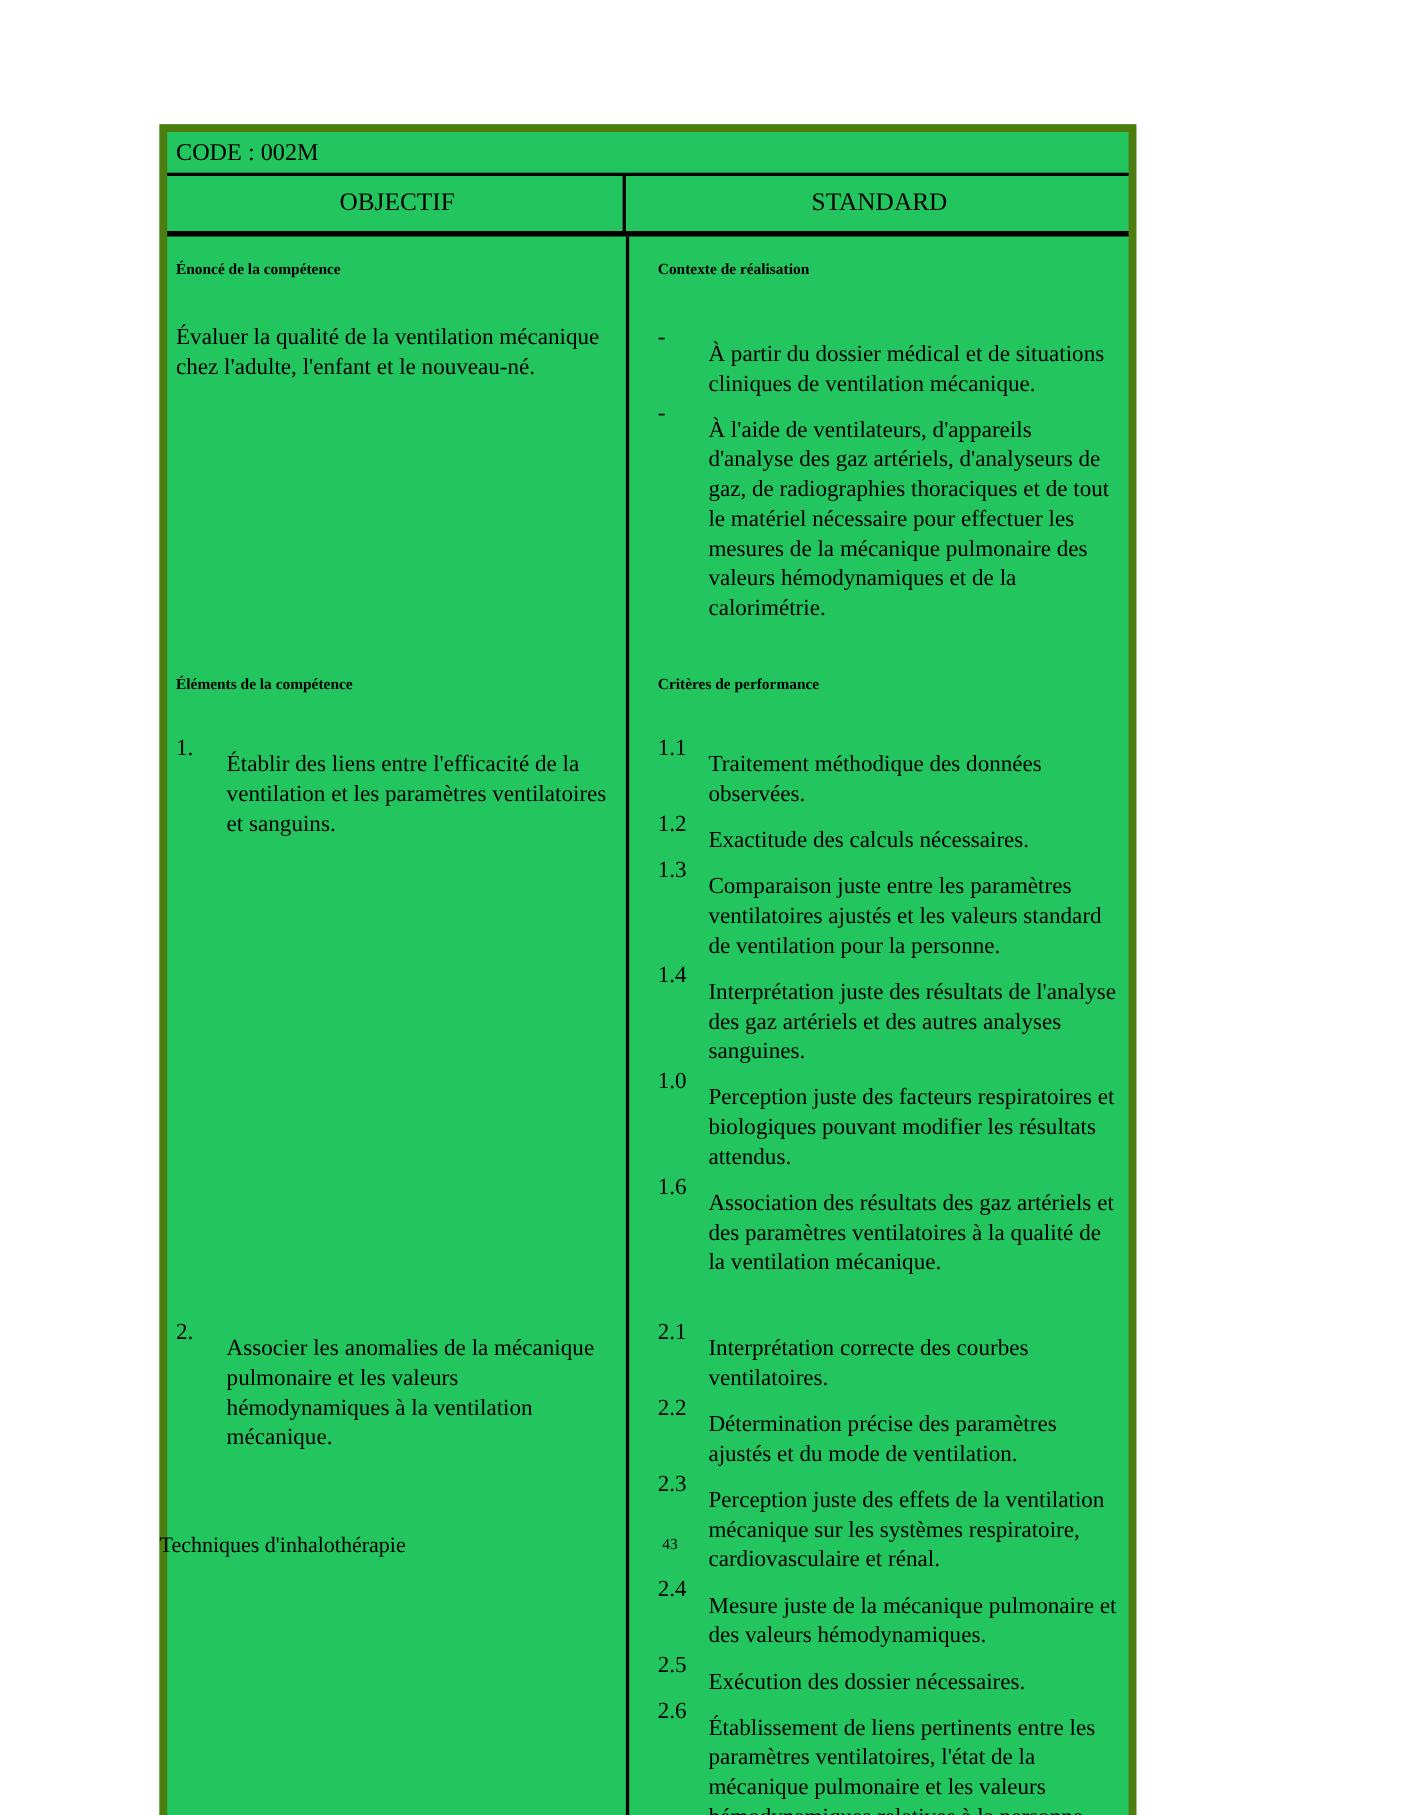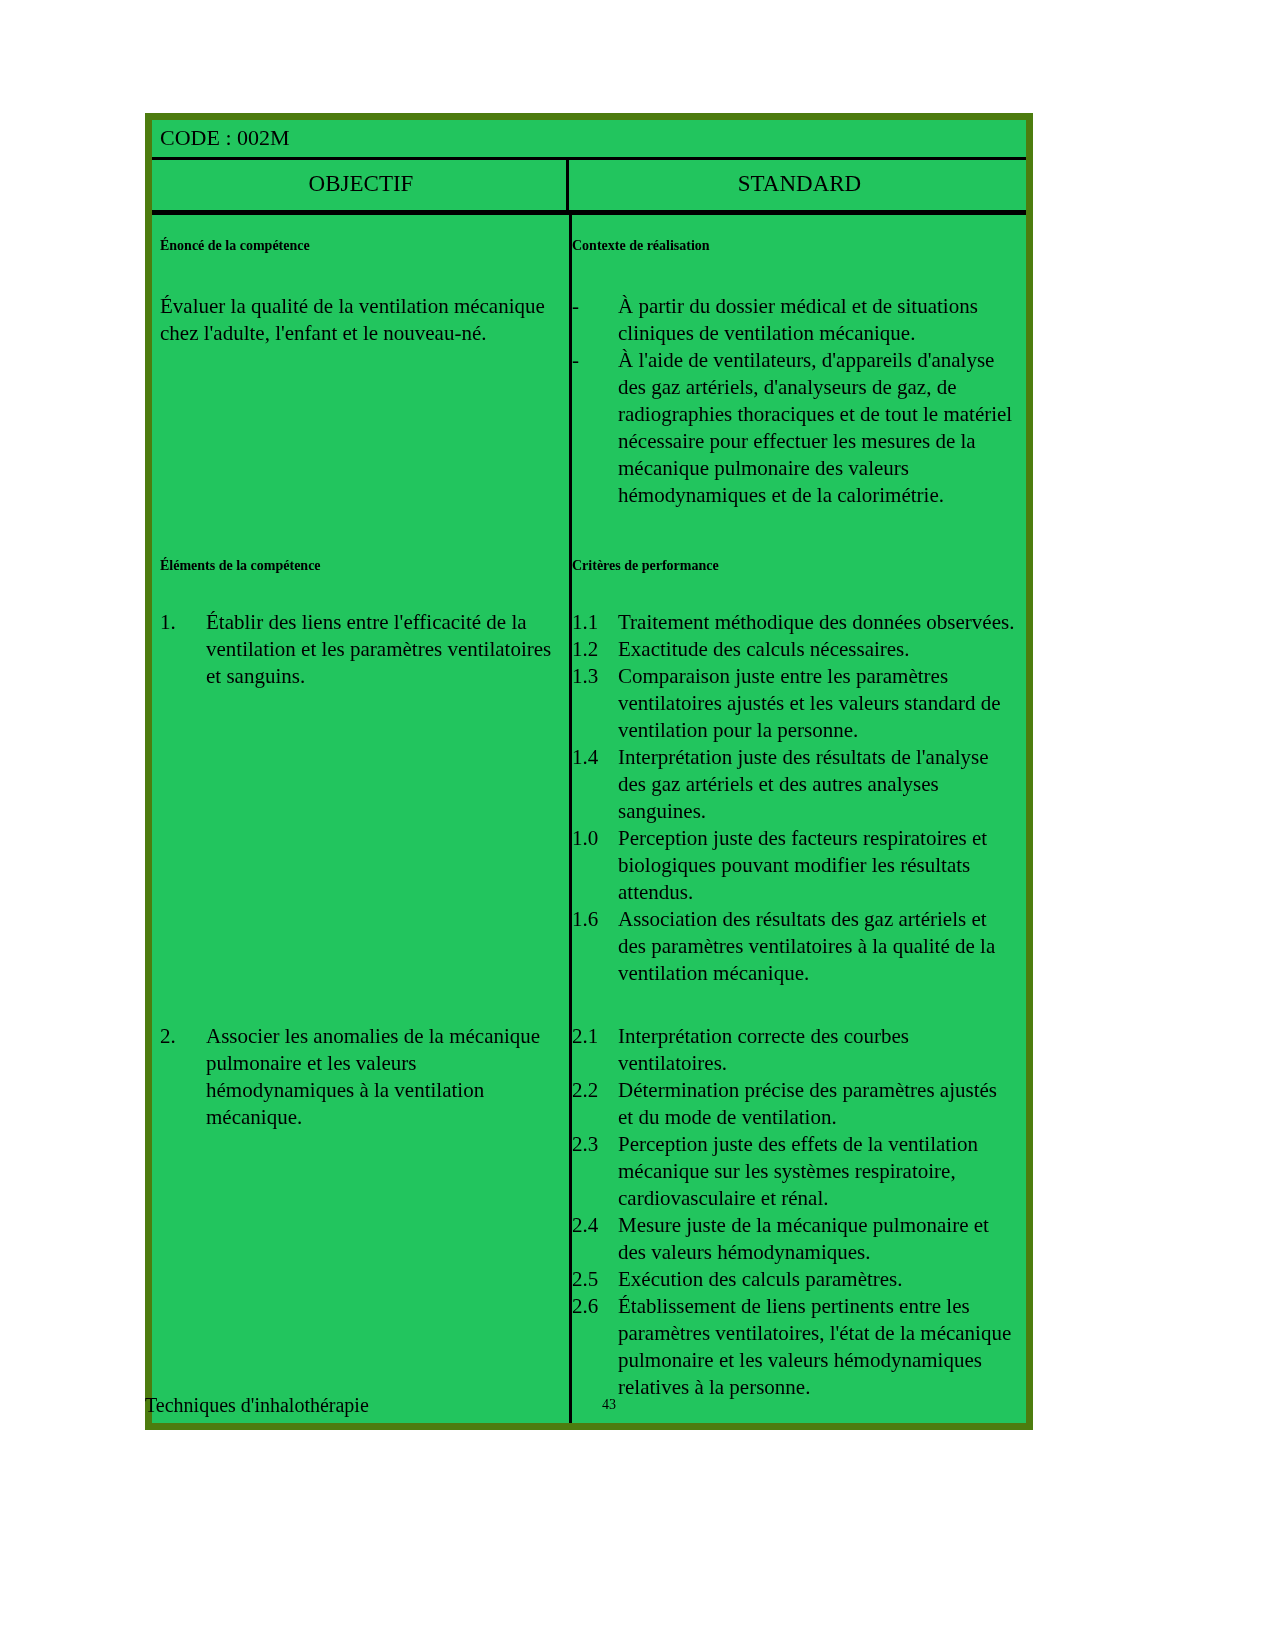--- a/index.html
+++ b/index.html
@@ -59,42 +59,42 @@
   .grid {
     display: grid;
     grid-template-columns: 417px 1fr;
   }
   .cell {
     box-sizing: border-box;
     font-size: 21px;
     line-height: 27px;
   }
   .cell.l { padding-left: 8px; padding-right: 10px; }
-  .cell.r { padding-left: 3px; padding-right: 10px; }
+  .cell.r { padding-left: 29px; padding-right: 10px; }
   .row-title { padding-top: 16px; padding-bottom: 32px; }
   .row-b { padding-bottom: 42px; }
   .row-title2 { padding-bottom: 28px; }
   .row-d { padding-bottom: 36px; }
   .row-e { padding-bottom: 22px; }
   .sec-title {
     margin: 0;
     font-size: 14px;
     font-weight: bold;
     line-height: 30px;
   }
   .para { margin: 0; }
   .item {
     display: flex;
     align-items: flex-start;
   }
   .item .num {
     flex: 0 0 46px;
     width: 46px;
   }
-  .item .txt { flex: 1 1 auto; }
+  .item .txt { flex: 1 1 auto; margin-top: 15px; }
   .footer {
     position: absolute;
     left: 145px;
     top: 1392px;
     width: 928px;
     font-size: 20px;
     line-height: 26px;
   }
   .footer .doc-title { position: absolute; left: 0; top: 0; }
   .footer .page-num {
@@ -206,21 +206,21 @@
           <div class="item">
             <span class="num">2.3</span>
             <span class="txt">Perception juste des effets de la ventilation mécanique sur les systèmes respiratoire, cardiovasculaire et rénal.</span>
           </div>
           <div class="item">
             <span class="num">2.4</span>
             <span class="txt">Mesure juste de la mécanique pulmonaire et des valeurs hémodynamiques.</span>
           </div>
           <div class="item">
             <span class="num">2.5</span>
-            <span class="txt">Exécution des calculs paramètres.</span>
+            <span class="txt">Exécution des dossier nécessaires.</span>
           </div>
           <div class="item">
             <span class="num">2.6</span>
             <span class="txt">Établissement de liens pertinents entre les paramètres ventilatoires, l'état de la mécanique pulmonaire et les valeurs hémodynamiques relatives à la personne.</span>
           </div>
         </div>
 
       </div>
     </div>
   </div>

